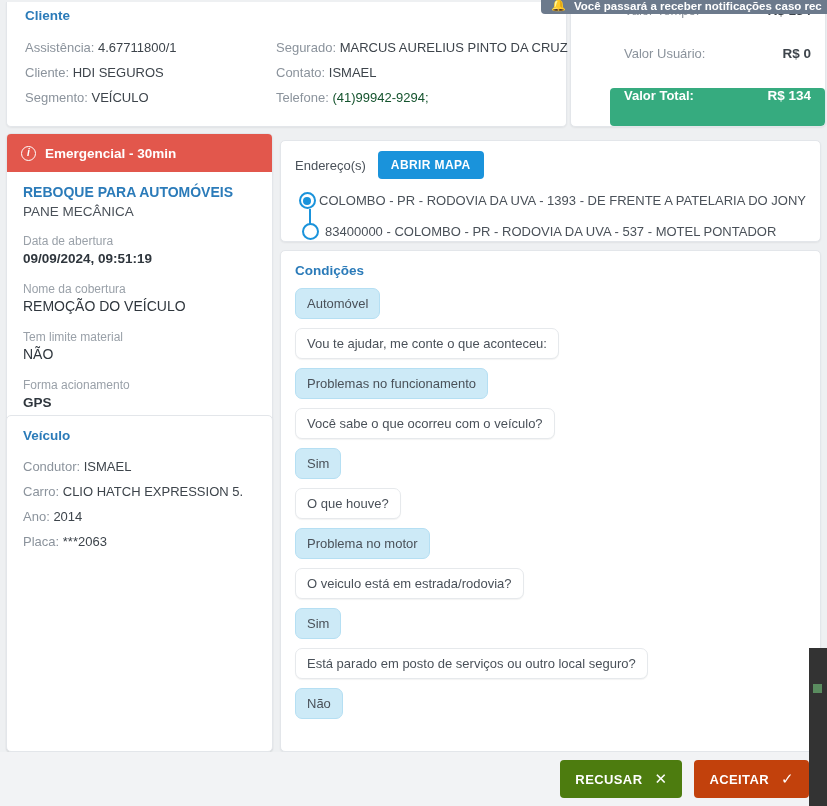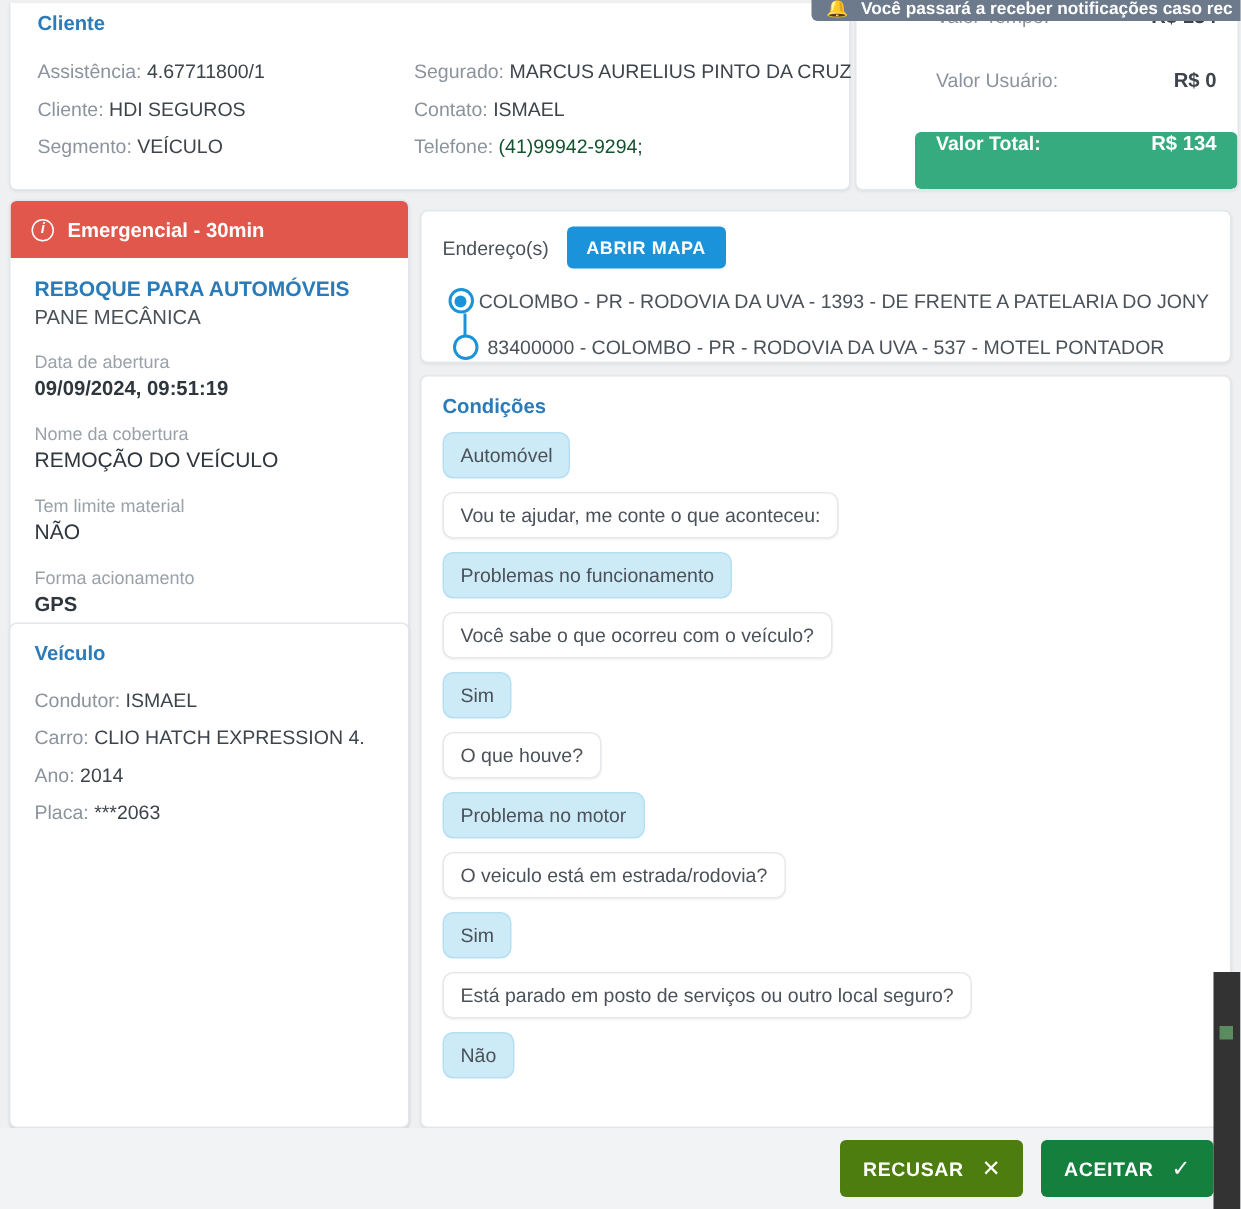--- a/index.html
+++ b/index.html
@@ -172,21 +172,21 @@
     gap: 12px; padding-right: 18px;
   }
   .btn-action {
     border: none; border-radius: 4px;
     padding: 10px 15px;
     color: #ffffff; font-size: 13px; font-weight: 700; letter-spacing: .4px;
     display: inline-flex; align-items: center; gap: 12px;
     font-family: inherit; cursor: pointer;
   }
   .btn-refuse { background: #4d7c0f; }
-  .btn-accept { background: #15803d; }
+  .btn-accept { background: #c2410c; }
   .glyph { font-size: 15px; font-weight: 400; }
 
   
   .dark-drawer {
     position: absolute; right: 0; top: 648px;
     width: 18px; height: 158px;
     background: #333333;
     z-index: 30;
   }
   .dark-drawer .dot {
@@ -282,21 +282,21 @@
   </div>
 
   <div class="card vehicle-card">
     <div class="sec-title">Veículo</div>
     <div class="kv">
       <span>Condutor:</span>
       <b>ISMAEL</b>
     </div>
     <div class="kv">
       <span>Carro:</span>
-      <b>CLIO HATCH EXPRESSION 4.</b>
+      <b>CLIO HATCH EXPRESSION 5.</b>
     </div>
     <div class="kv">
       <span>Ano:</span>
       <b>2014</b>
     </div>
     <div class="kv">
       <span>Placa:</span>
       <b>***2063</b>
     </div>
   </div>

